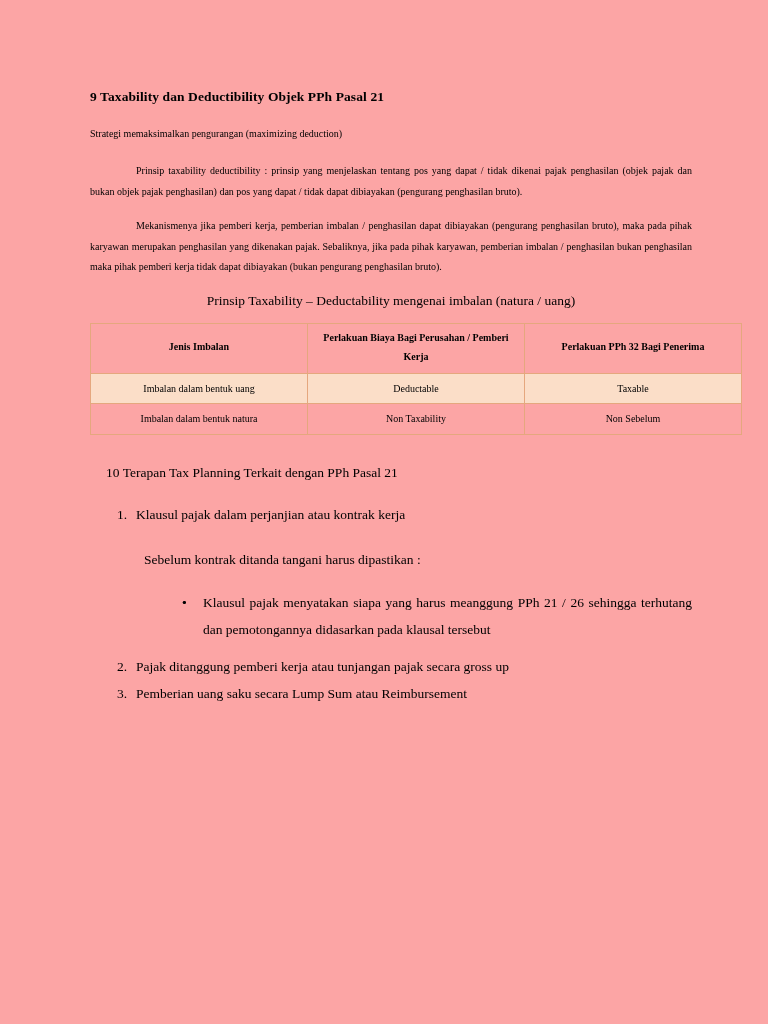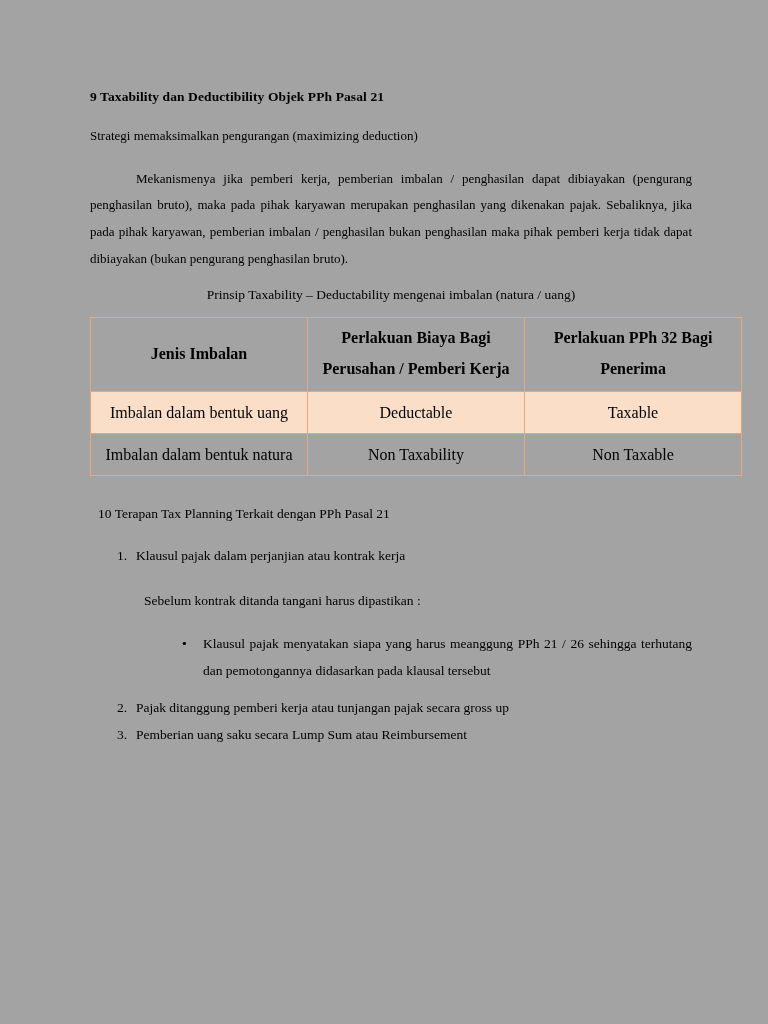--- a/index.html
+++ b/index.html
@@ -14,39 +14,39 @@
     font-family: "Liberation Serif", "DejaVu Serif", serif;
     color: #000000;
     position: relative;
     overflow: hidden;
   }
   .page {
     position: absolute;
     left: 0; top: 0;
     width: 768px;
     height: 1024px;
-    background: #a3a3a3;
+    background: #fca5a5;
   }
   .content {
     position: absolute;
     left: 90px;
     top: 88px;
     width: 602px;
   }
 
   .doc-heading {
     font-size: 13.5px;
     font-weight: bold;
     line-height: 1.35;
     margin: 0 0 20px 0;
     letter-spacing: 0.1px;
   }
 
   .para {
-    font-size: 13px;
+    font-size: 10px;
     line-height: 2.05;
     margin: 0 0 14px 0;
     text-align: justify;
     text-justify: inter-word;
   }
   .para.plain {
     text-align: left;
     line-height: 1.5;
     margin-bottom: 20px;
   }
@@ -64,21 +64,21 @@
 
   table.imbalan-table {
     border-collapse: collapse;
     width: 602px;
     margin: 0 0 0 0;
     table-layout: fixed;
   }
   table.imbalan-table td,
   table.imbalan-table th {
     border: 1px solid #e5a77e;
-    font-size: 16px;
+    font-size: 10px;
     padding: 5px 6px;
     vertical-align: middle;
     text-align: center;
     line-height: 1.95;
     font-weight: normal;
   }
   table.imbalan-table th {
     font-weight: bold;
     line-height: 1.95;
     padding: 4px 8px 6px 8px;
@@ -90,21 +90,21 @@
   tr.highlight-row td {
     background: #fbdec8;
   }
   td.cell-bold {
     font-weight: bold;
   }
 
   .section-heading {
     font-size: 13.5px;
     line-height: 1.5;
-    margin: 28px 0 18px 8px;
+    margin: 28px 0 18px 16px;
     text-align: left;
   }
 
   ol.num-list {
     list-style: none;
     margin: 0;
     padding: 0;
   }
   ol.num-list > li {
     position: relative;
@@ -157,20 +157,21 @@
 </head>
 <body>
 
 <div class="page">
   <div class="content">
 
     <h1 class="doc-heading">9 Taxability dan Deductibility Objek PPh Pasal 21</h1>
 
     <p class="para plain">Strategi memaksimalkan pengurangan (maximizing deduction)</p>
 
+    <p class="para indent">Prinsip taxability deductibility : prinsip yang menjelaskan tentang pos yang dapat / tidak dikenai pajak penghasilan (objek pajak dan bukan objek pajak penghasilan) dan pos yang dapat / tidak dapat dibiayakan (pengurang penghasilan bruto).</p>
 
     <p class="para indent">Mekanismenya jika pemberi kerja, pemberian imbalan / penghasilan dapat dibiayakan (pengurang penghasilan bruto), maka pada pihak karyawan merupakan penghasilan yang dikenakan pajak. Sebaliknya, jika pada pihak karyawan, pemberian imbalan / penghasilan bukan penghasilan maka pihak pemberi kerja tidak dapat dibiayakan (bukan pengurang penghasilan bruto).</p>
 
     <div class="table-caption">Prinsip Taxability – Deductability mengenai imbalan (natura / uang)</div>
 
     <table class="imbalan-table">
       <thead>
         <tr>
           <th class="col-1">Jenis Imbalan</th>
           <th class="col-2">Perlakuan Biaya Bagi Perusahan / Pemberi Kerja</th>
@@ -179,21 +180,21 @@
       </thead>
       <tbody>
         <tr class="highlight-row">
           <td class="col-1 cell-bold">Imbalan dalam bentuk uang</td>
           <td class="col-2">Deductable</td>
           <td class="col-3">Taxable</td>
         </tr>
         <tr>
           <td class="col-1 cell-bold">Imbalan dalam bentuk natura</td>
           <td class="col-2">Non Taxability</td>
-          <td class="col-3">Non Taxable</td>
+          <td class="col-3">Non Sebelum</td>
         </tr>
       </tbody>
     </table>
 
     <p class="section-heading">10 Terapan Tax Planning Terkait dengan PPh Pasal 21</p>
 
     <ol class="num-list">
       <li>
         <span class="num-marker">1.</span>
         <span class="li-text">Klausul pajak dalam perjanjian atau kontrak kerja</span>

